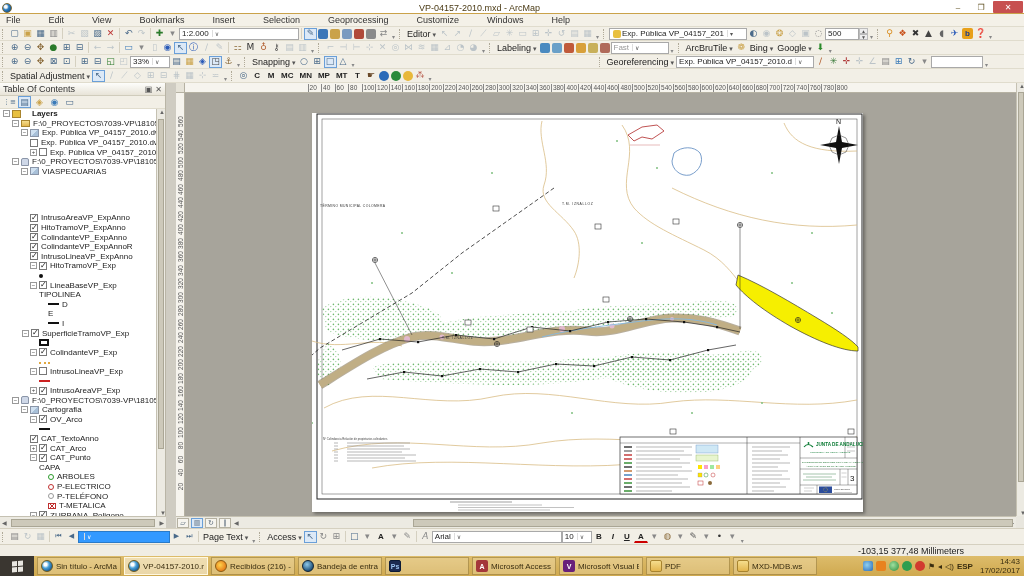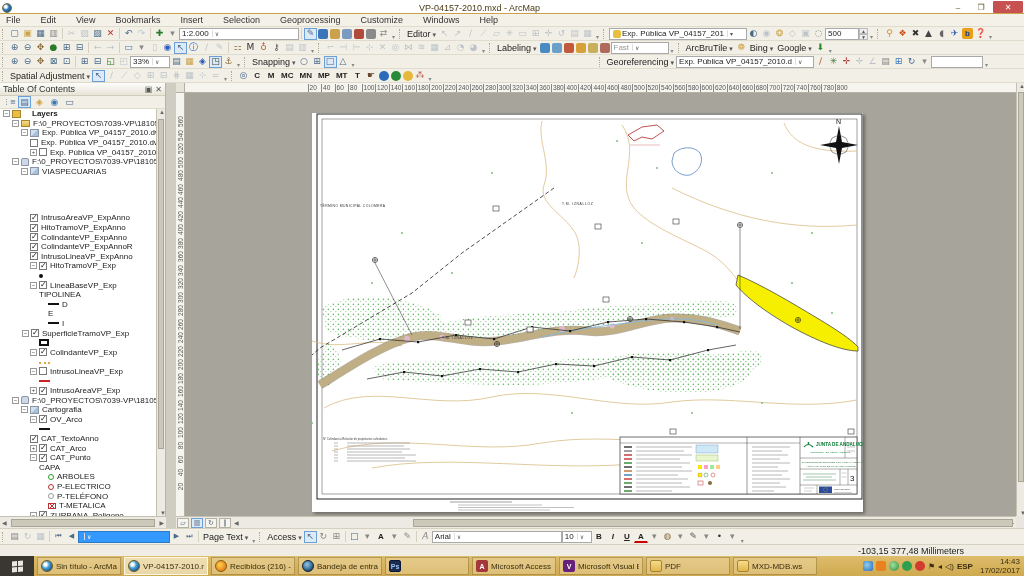--- a/index.html
+++ b/index.html
@@ -3,21 +3,21 @@
 <meta charset="utf-8">
 <style>
   *{margin:0;padding:0;box-sizing:border-box;font-family:"Liberation Sans",sans-serif;}
   html,body{width:1024px;height:576px;overflow:hidden;background:#e8e6de;font-size:9px;color:#333;}
   
   #titlebar{position:absolute;left:0;top:0;width:1024px;height:14px;background:#ffffff;display:flex;align-items:flex-end;border-bottom:1px solid #caa24a;}
   #titlebar .ttl{flex:1;text-align:center;font-size:9px;color:#4a3a14;}
   .appico{width:10px;height:10px;margin-left:2px;border-radius:50%;background:radial-gradient(circle at 35% 35%,#fafafa 18%,#2f7fc1 40%,#1c5e98 70%);border:1px solid #7a6a3a;}
   .winbtn{width:22px;height:12px;display:flex;align-items:center;justify-content:center;font-size:8px;color:#5a4a1a;margin-right:1px;}
   .winbtn.close{background:#c75050;color:#fff;width:30px;border-radius:1px;}
-  #menubar{position:absolute;left:0;top:14px;width:1024px;height:13px;background:#f4f1e8;display:flex;align-items:center;gap:8px;border-bottom:1px solid #e0dccd;}
+  #menubar{position:absolute;left:0;top:14px;width:1024px;height:13px;background:#f4f1e8;display:flex;align-items:center;gap:16px;border-bottom:1px solid #e0dccd;}
   .menu-item{padding:0 6px;font-size:9px;color:#333;}
   
   .tb{position:absolute;left:0;width:1024px;height:14px;background:#f2efe6;border-bottom:1px solid #e0dccd;display:flex;align-items:center;}
   .grip{width:3px;height:10px;border-left:1px dotted #b0aa98;margin:0 3px 0 2px;}
   .sep{width:1px;height:11px;background:#d5d0c0;margin:0 2px;}
   .tbi{min-width:13px;height:12px;display:inline-flex;align-items:center;justify-content:center;font-size:9px;color:#4a6a8a;font-family:"DejaVu Sans",sans-serif;line-height:1;}
   .tbi[data-g]::before{content:attr(data-g);}
   .tbi.gy{color:#888;}
   .tbi.dis{opacity:.32;}
   .tbi.on{border:1px solid #6a9fd8;background:#dce9f7;}

